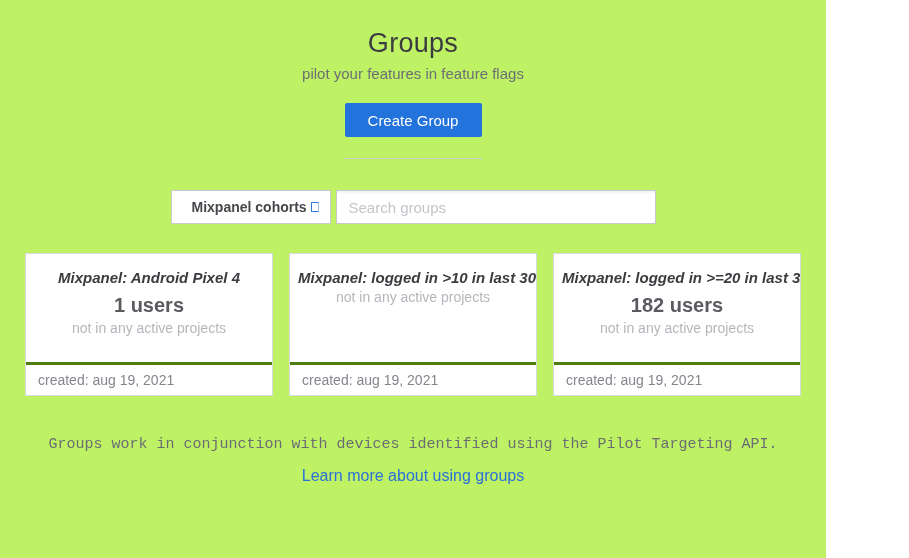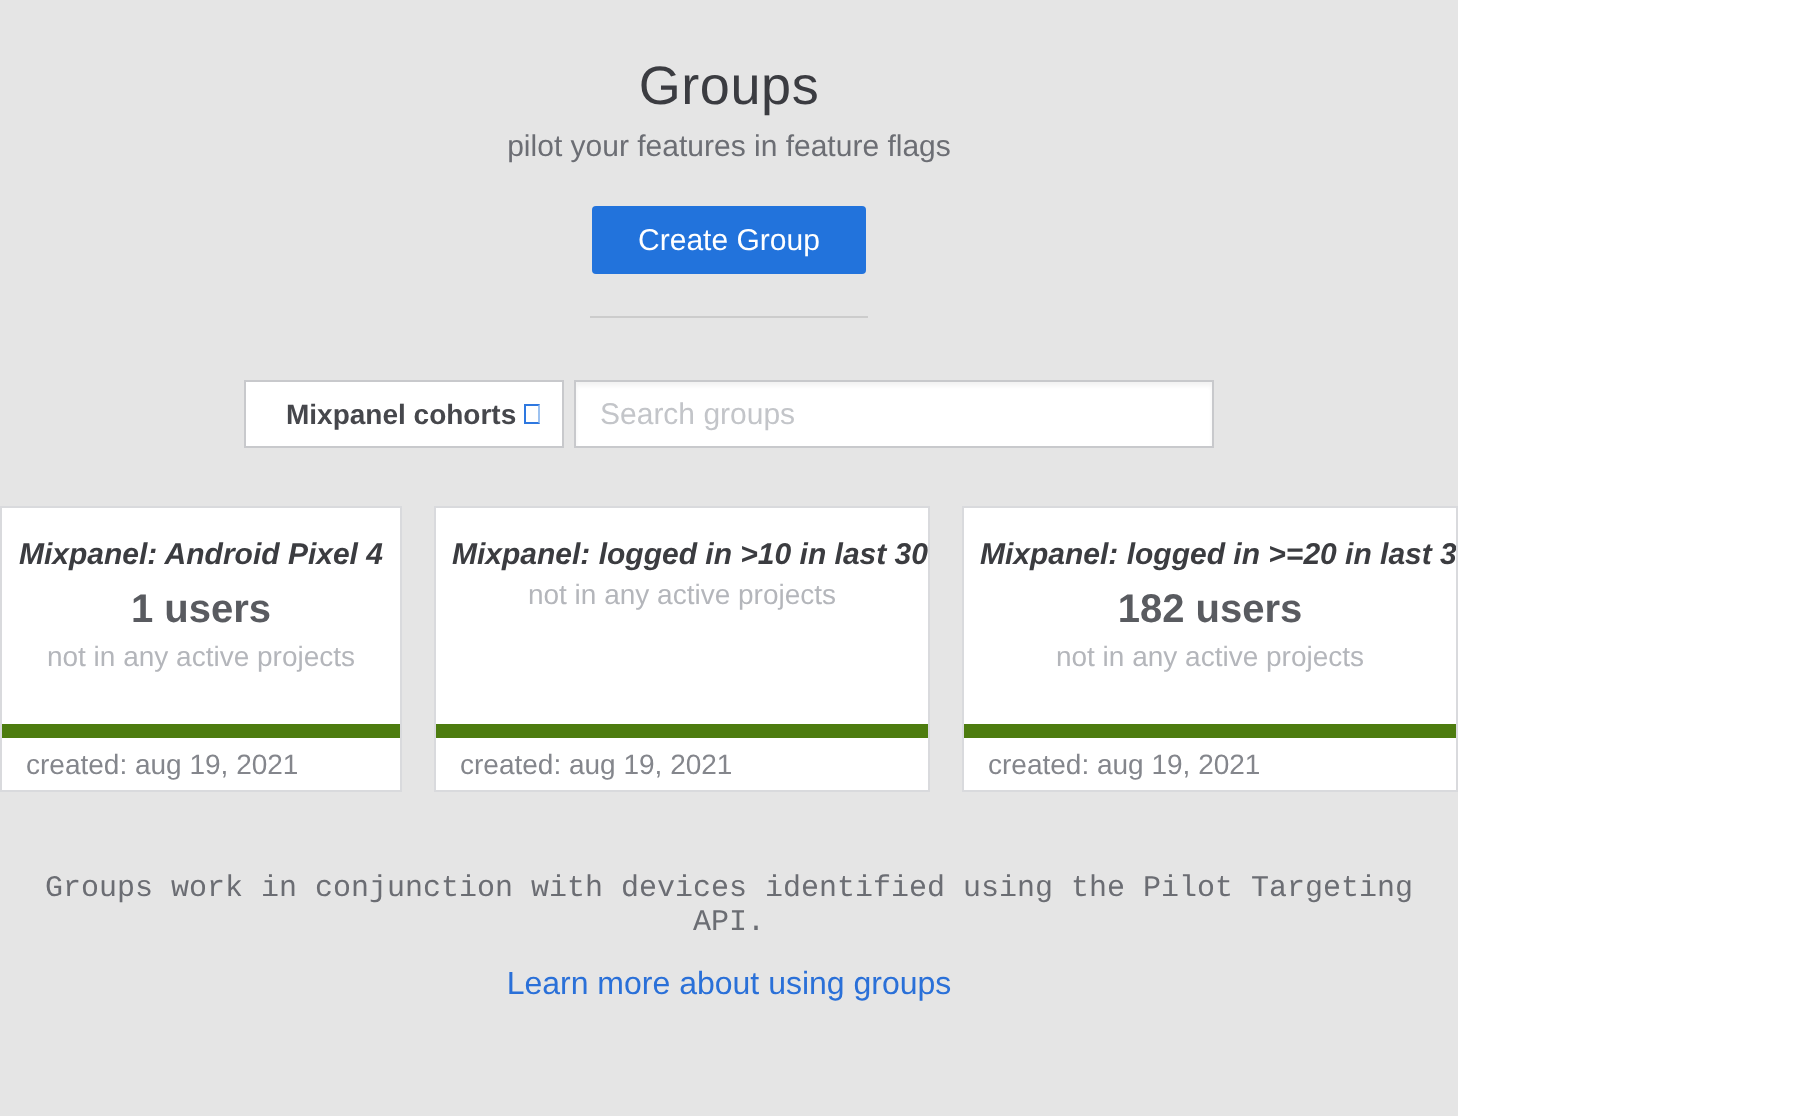--- a/index.html
+++ b/index.html
@@ -1,22 +1,22 @@
 <!DOCTYPE html>
 <html><head>
 <meta charset="utf-8">
 <style>
   * { margin: 0; padding: 0; box-sizing: border-box; }
   html, body { background: #ffffff; }
   body { font-family: "Liberation Sans", sans-serif; }
   .page {
     position: relative;
-    width: 729px;
+    width: 826px;
     height: 558px;
-    background: #e5e5e5;
+    background: #bef264;
     overflow: hidden;
   }
   .header { text-align: center; padding-top: 28px; }
   .page-title {
     font-size: 27px;
     font-weight: 400;
     color: #3b3c41;
     letter-spacing: 0.3px;
   }
   .page-subtitle {
@@ -114,21 +114,21 @@
     font-weight: 700;
     color: #595b60;
   }
   .card-status {
     margin-top: 3px;
     font-size: 14px;
     color: #b4b6bb;
   }
   .card-footer {
     height: 33px;
-    border-top: 7px solid #4d7c0f;
+    border-top: 3px solid #4d7c0f;
     display: flex;
     align-items: center;
     padding-left: 12px;
     font-size: 14px;
     color: #84868c;
   }
   .footer-info {
     margin-top: 40px;
     text-align: center;
     font-size: 15px;

